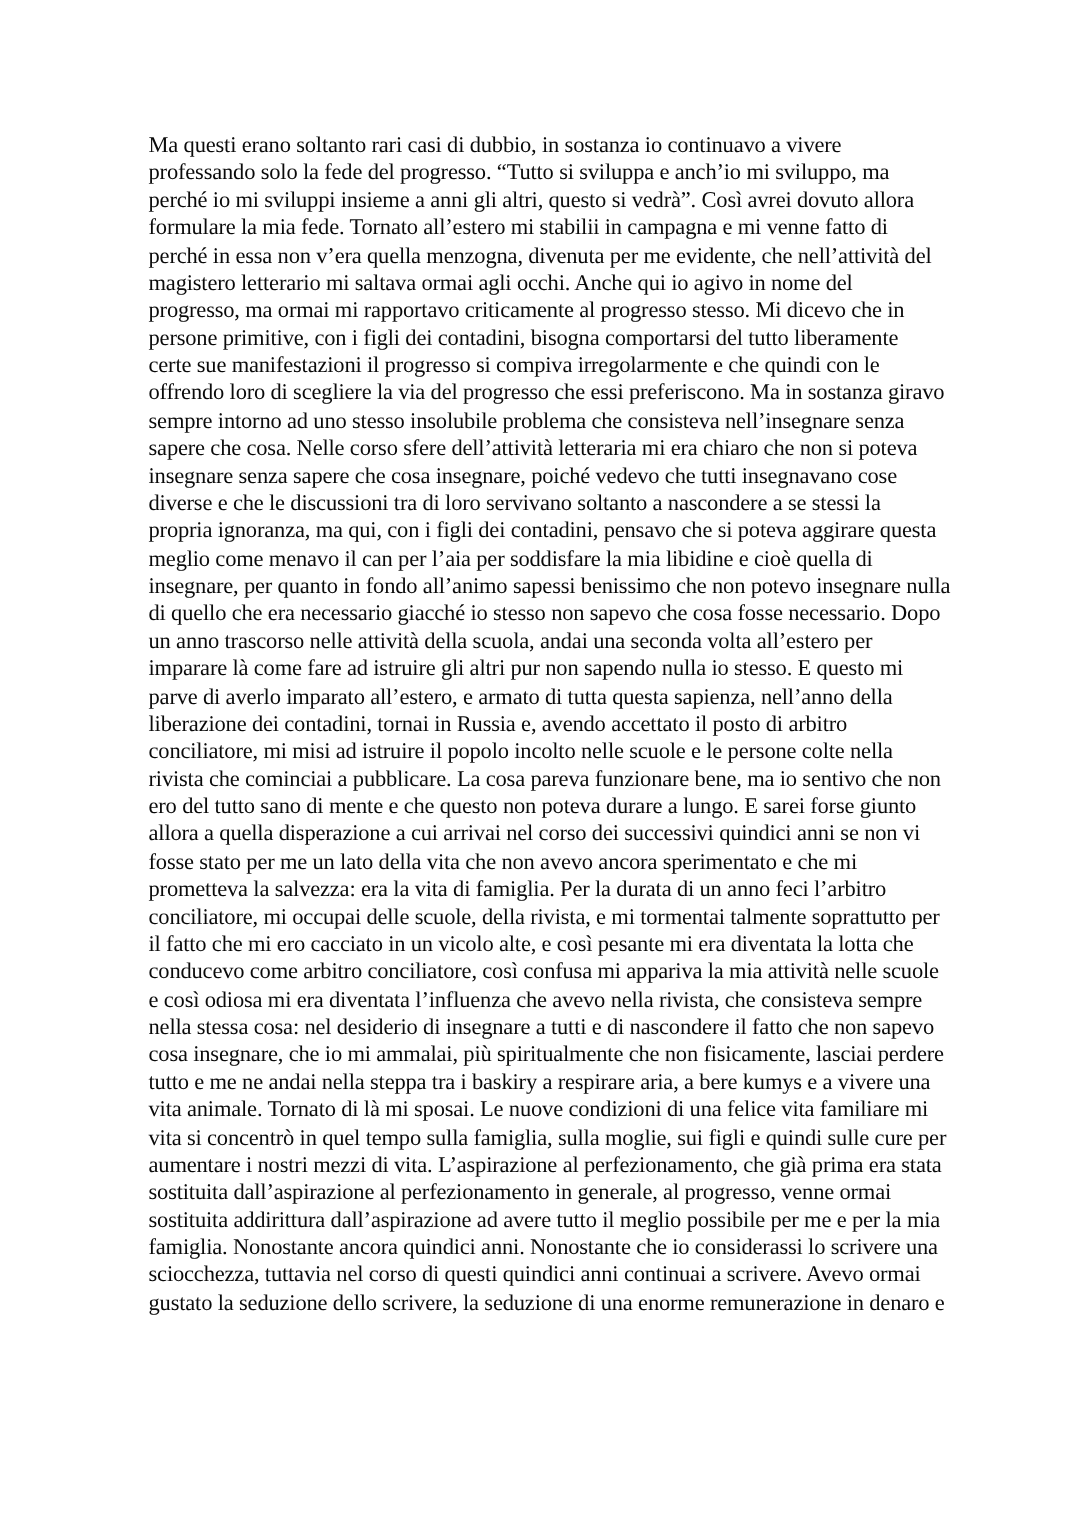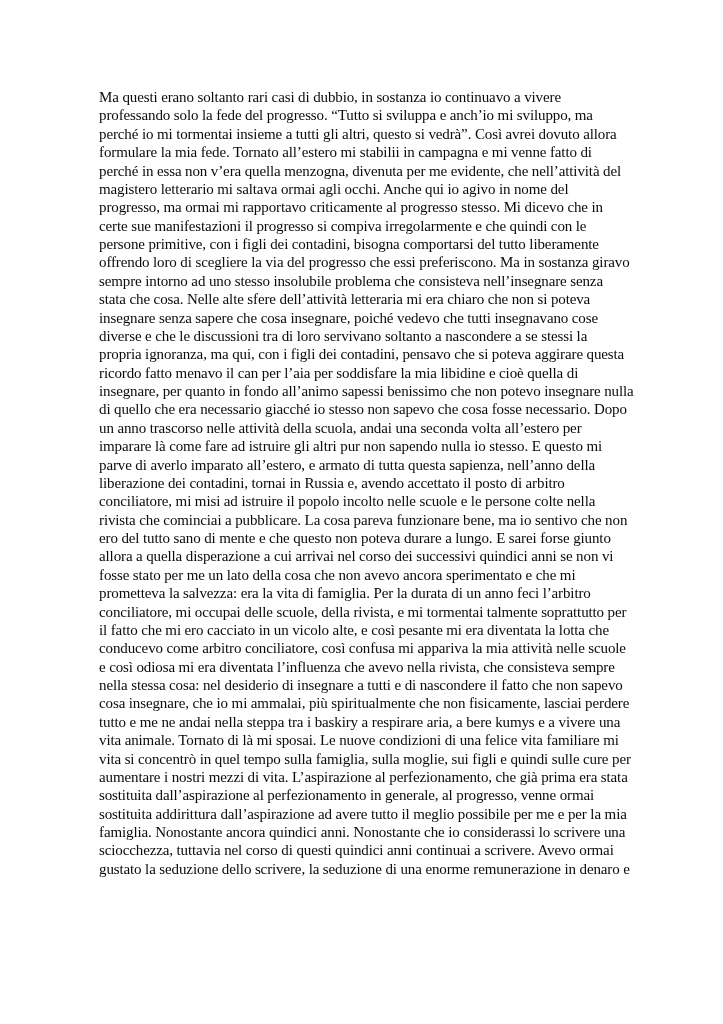--- a/index.html
+++ b/index.html
@@ -31,45 +31,45 @@
     white-space: nowrap;
   }
 </style>
 </head>
 <body>
 
 <div class="page" style="background: rgb(255, 255, 255);">
   <div class="text-block" style="color: rgb(10, 10, 10);">
       <div class="text-line">Ma questi erano soltanto rari casi di dubbio, in sostanza io continuavo a vivere</div>
       <div class="text-line">professando solo la fede del progresso. “Tutto si sviluppa e anch’io mi sviluppo, ma</div>
-      <div class="text-line">perché io mi tormentai insieme a tutti gli altri, questo si vedrà”. Così avrei dovuto allora</div>
+      <div class="text-line">perché io mi sviluppi insieme a anni gli altri, questo si vedrà”. Così avrei dovuto allora</div>
       <div class="text-line">formulare la mia fede. Tornato all’estero mi stabilii in campagna e mi venne fatto di</div>
       <div class="text-line">perché in essa non v’era quella menzogna, divenuta per me evidente, che nell’attività del</div>
       <div class="text-line">magistero letterario mi saltava ormai agli occhi. Anche qui io agivo in nome del</div>
       <div class="text-line">progresso, ma ormai mi rapportavo criticamente al progresso stesso. Mi dicevo che in</div>
+      <div class="text-line">persone primitive, con i figli dei contadini, bisogna comportarsi del tutto liberamente</div>
       <div class="text-line">certe sue manifestazioni il progresso si compiva irregolarmente e che quindi con le</div>
-      <div class="text-line">persone primitive, con i figli dei contadini, bisogna comportarsi del tutto liberamente</div>
       <div class="text-line">offrendo loro di scegliere la via del progresso che essi preferiscono. Ma in sostanza giravo</div>
       <div class="text-line">sempre intorno ad uno stesso insolubile problema che consisteva nell’insegnare senza</div>
-      <div class="text-line">stata che cosa. Nelle alte sfere dell’attività letteraria mi era chiaro che non si poteva</div>
+      <div class="text-line">sapere che cosa. Nelle corso sfere dell’attività letteraria mi era chiaro che non si poteva</div>
       <div class="text-line">insegnare senza sapere che cosa insegnare, poiché vedevo che tutti insegnavano cose</div>
       <div class="text-line">diverse e che le discussioni tra di loro servivano soltanto a nascondere a se stessi la</div>
       <div class="text-line">propria ignoranza, ma qui, con i figli dei contadini, pensavo che si poteva aggirare questa</div>
-      <div class="text-line">ricordo fatto menavo il can per l’aia per soddisfare la mia libidine e cioè quella di</div>
+      <div class="text-line">meglio come menavo il can per l’aia per soddisfare la mia libidine e cioè quella di</div>
       <div class="text-line">insegnare, per quanto in fondo all’animo sapessi benissimo che non potevo insegnare nulla</div>
       <div class="text-line">di quello che era necessario giacché io stesso non sapevo che cosa fosse necessario. Dopo</div>
       <div class="text-line">un anno trascorso nelle attività della scuola, andai una seconda volta all’estero per</div>
       <div class="text-line">imparare là come fare ad istruire gli altri pur non sapendo nulla io stesso. E questo mi</div>
       <div class="text-line">parve di averlo imparato all’estero, e armato di tutta questa sapienza, nell’anno della</div>
       <div class="text-line">liberazione dei contadini, tornai in Russia e, avendo accettato il posto di arbitro</div>
       <div class="text-line">conciliatore, mi misi ad istruire il popolo incolto nelle scuole e le persone colte nella</div>
       <div class="text-line">rivista che cominciai a pubblicare. La cosa pareva funzionare bene, ma io sentivo che non</div>
       <div class="text-line">ero del tutto sano di mente e che questo non poteva durare a lungo. E sarei forse giunto</div>
       <div class="text-line">allora a quella disperazione a cui arrivai nel corso dei successivi quindici anni se non vi</div>
-      <div class="text-line">fosse stato per me un lato della cosa che non avevo ancora sperimentato e che mi</div>
+      <div class="text-line">fosse stato per me un lato della vita che non avevo ancora sperimentato e che mi</div>
       <div class="text-line">prometteva la salvezza: era la vita di famiglia. Per la durata di un anno feci l’arbitro</div>
       <div class="text-line">conciliatore, mi occupai delle scuole, della rivista, e mi tormentai talmente soprattutto per</div>
       <div class="text-line">il fatto che mi ero cacciato in un vicolo alte, e così pesante mi era diventata la lotta che</div>
       <div class="text-line">conducevo come arbitro conciliatore, così confusa mi appariva la mia attività nelle scuole</div>
       <div class="text-line">e così odiosa mi era diventata l’influenza che avevo nella rivista, che consisteva sempre</div>
       <div class="text-line">nella stessa cosa: nel desiderio di insegnare a tutti e di nascondere il fatto che non sapevo</div>
       <div class="text-line">cosa insegnare, che io mi ammalai, più spiritualmente che non fisicamente, lasciai perdere</div>
       <div class="text-line">tutto e me ne andai nella steppa tra i baskiry a respirare aria, a bere kumys e a vivere una</div>
       <div class="text-line">vita animale. Tornato di là mi sposai. Le nuove condizioni di una felice vita familiare mi</div>
       <div class="text-line">vita si concentrò in quel tempo sulla famiglia, sulla moglie, sui figli e quindi sulle cure per</div>

